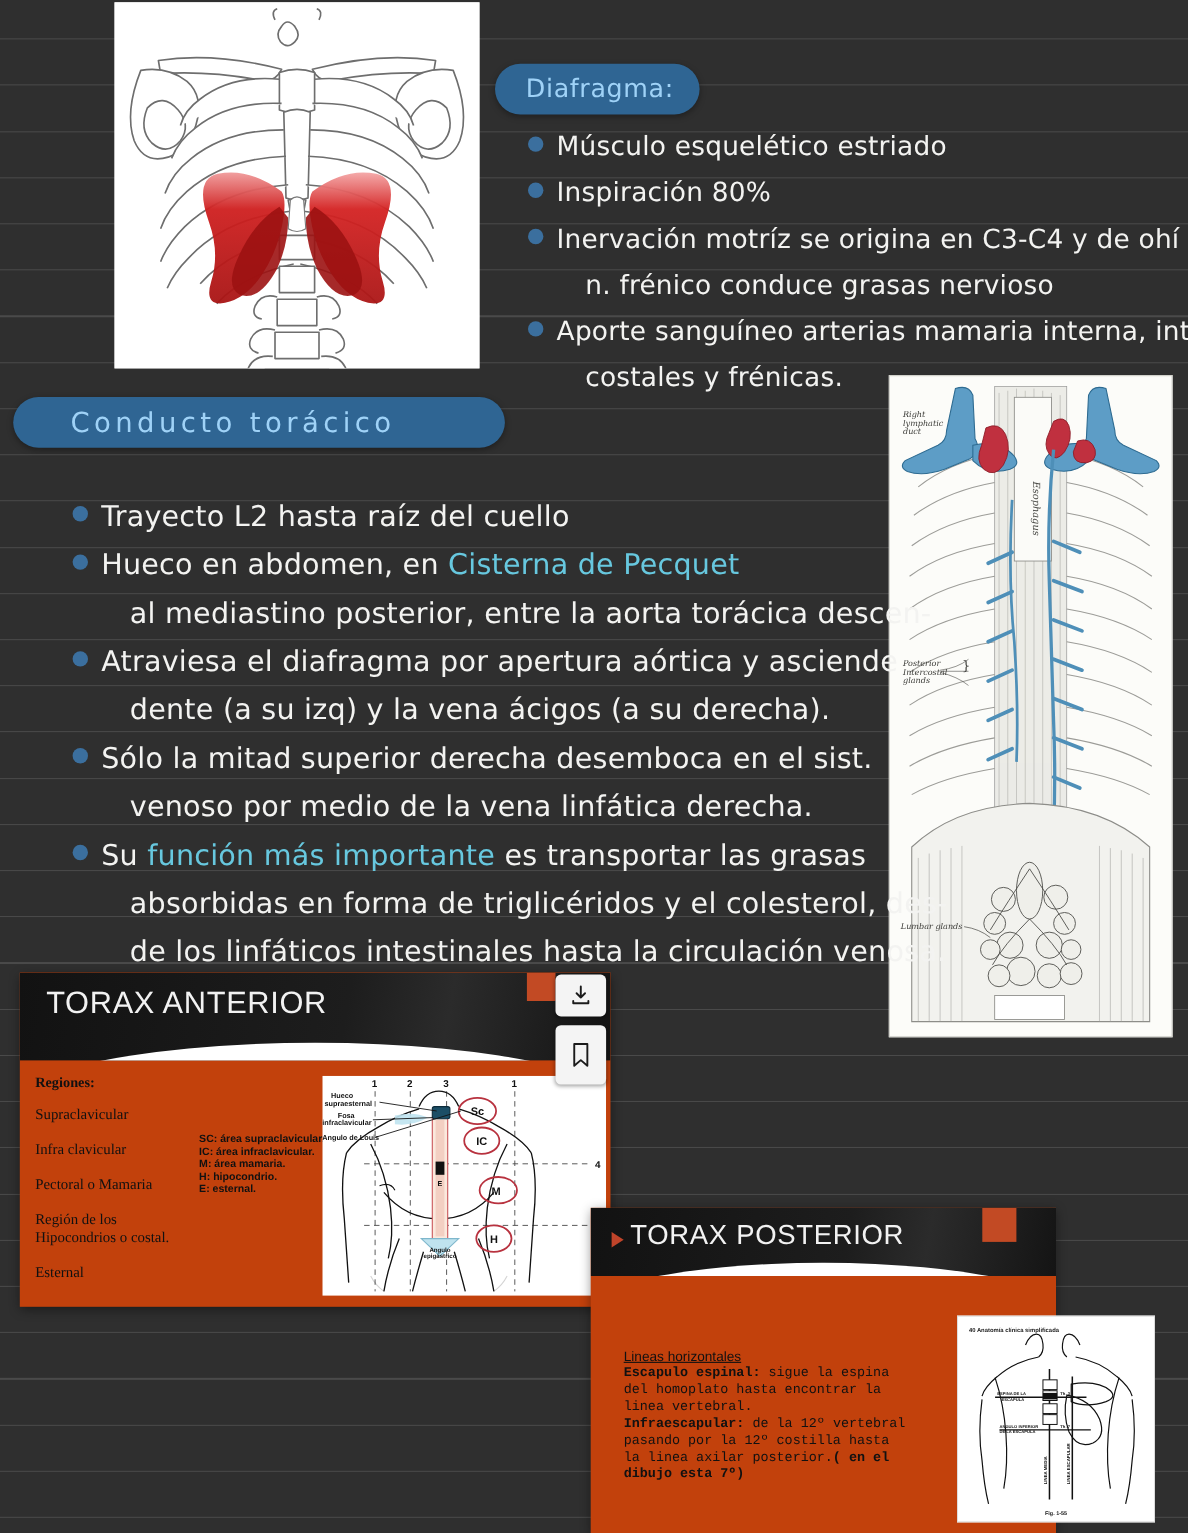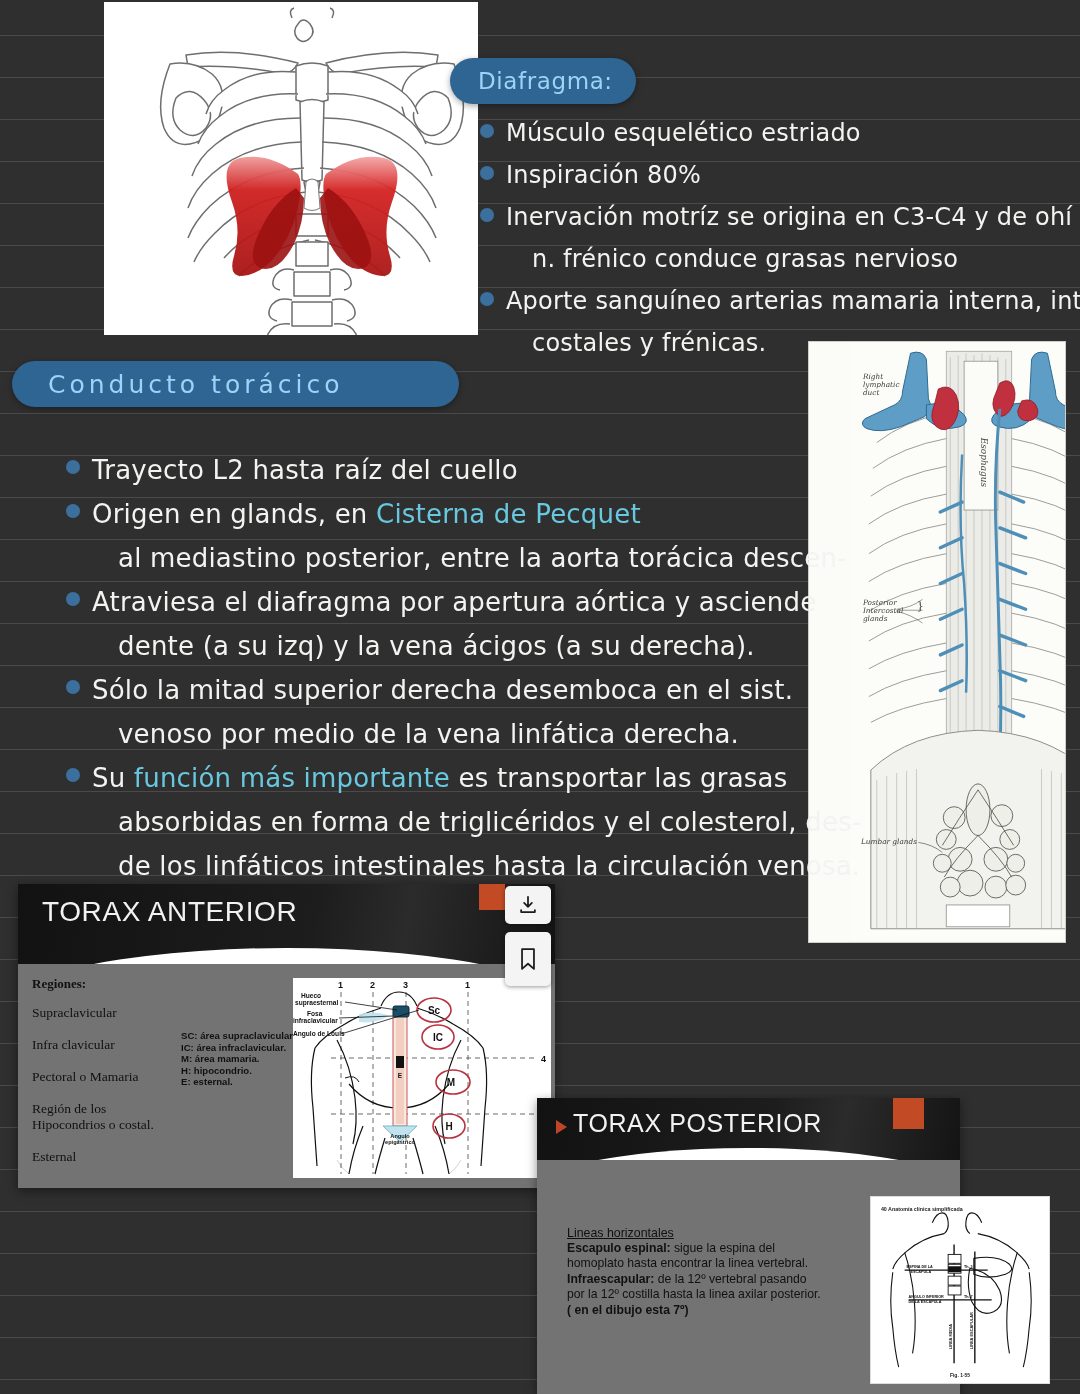--- a/index.html
+++ b/index.html
@@ -15,21 +15,21 @@
     position:absolute;inset:0;
     background-color:#2f2f2f;
     background-image:repeating-linear-gradient(
         to bottom,
         rgba(255,255,255,0.00) 0px,
         rgba(255,255,255,0.00) 41px,
         rgba(255,255,255,0.13) 41px,
         rgba(255,255,255,0.13) 42px);
     background-position:0 -6px;
   }
-  .layer{position:absolute;padding-left:42px;}
+  .layer{position:absolute;}
 
   
   .hand{
     font-family:"DejaVu Sans", sans-serif;
     color:#f4f4f2;
     font-weight:400;
     letter-spacing:.4px;
   }
 
   
@@ -44,21 +44,21 @@
     color:#9fd2f7;
     font-size:25px;
     letter-spacing:2px;
     padding-left:30px;
     white-space:nowrap;
     font-family:"DejaVu Sans", sans-serif;
   }
   #pill-diafragma{left:450px;top:58px;width:186px;height:46px;}
   #pill-diafragma .pill-label{font-size:23px;letter-spacing:.6px;padding-left:28px;}
   #pill-conducto{left:12px;top:361px;width:447px;height:46px;}
-  #pill-conducto .pill-label{padding-left:36px;letter-spacing:4px;}
+  #pill-conducto .pill-label{padding-left:52px;letter-spacing:4px;}
 
   
   .bullet-list{position:absolute;}
   .bl-row{position:relative;display:flex;align-items:flex-start;}
   .dot{
     flex:0 0 auto;
     width:14px;height:14px;border-radius:50%;
     background:#3b6f9e;
     margin-top:12px;margin-right:12px;
   }
@@ -89,21 +89,21 @@
     background:#ffffff;overflow:hidden;
   }
   #img-duct{
     left:808px;top:341px;width:258px;height:602px;
     background:#fbfbf8;overflow:hidden;
     border:1px solid #cfcfc8;box-sizing:border-box;
   }
 
   
   .slide{
-    position:absolute;background:#737373;
+    position:absolute;background:#c2410c;
     box-shadow:0 3px 10px rgba(0,0,0,.45);
     overflow:hidden;
   }
   #slide-anterior{left:18px;top:884px;width:537px;height:304px;}
   #slide-posterior{left:537px;top:1098px;width:423px;height:296px;}
 
   .slide-header{
     position:absolute;left:0;top:0;width:100%;
     background:linear-gradient(100deg,#121212 0%,#1d1d1d 55%,#2b2b2b 72%,#141414 100%);
     overflow:hidden;
@@ -148,21 +148,21 @@
   #slide-posterior .slide-header{height:62px;}
   #slide-posterior .slide-title{left:36px;top:11px;font-size:25px;}
   #slide-posterior .orange-sq{right:36px;top:0;width:31px;height:31px;}
   #slide-posterior .tri-bullet{left:19px;top:22px;}
   .post-text{position:absolute;left:30px;top:128px;width:256px;}
   .post-head{
     font-family:"Liberation Sans", sans-serif;font-weight:normal;font-size:12.4px;
     color:#111;text-decoration:underline;margin-bottom:1px;
   }
   .post-p{
-    font-family:Liberation Sans, sans-serif;font-size:12.2px;color:#111;
+    font-family:Liberation Mono, monospace;font-size:12.2px;color:#111;
     line-height:15.4px;margin:0 0 0 0;
   }
   .post-p b{font-weight:bold;}
   .post-figure{
     position:absolute;left:870px;top:1196px;width:180px;height:188px;
     background:#fff;border:1px solid #ddd;box-sizing:border-box;overflow:hidden;
   }
 
   
   .fab{
@@ -410,21 +410,21 @@
   <div class="bl-row">
     <span class="dot"></span>
     <span class="bl-text hand">
       <span>Trayecto L2 hasta raíz del cuello</span>
     </span>
   </div>
 
   <div class="bl-row">
     <span class="dot"></span>
     <span class="bl-text hand">
-      <span>Origen en glands, en </span><span class="hl">Cisterna de Pecquet</span>
+      <span>Hueco en abdomen, en </span><span class="hl">Cisterna de Pecquet</span>
     </span>
   </div>
 
   <div class="bl-row">
     <span class="dot nodot"></span>
     <span class="bl-text hand cont">
       <span>al mediastino posterior, entre la aorta torácica descen-</span>
     </span>
   </div>
 

